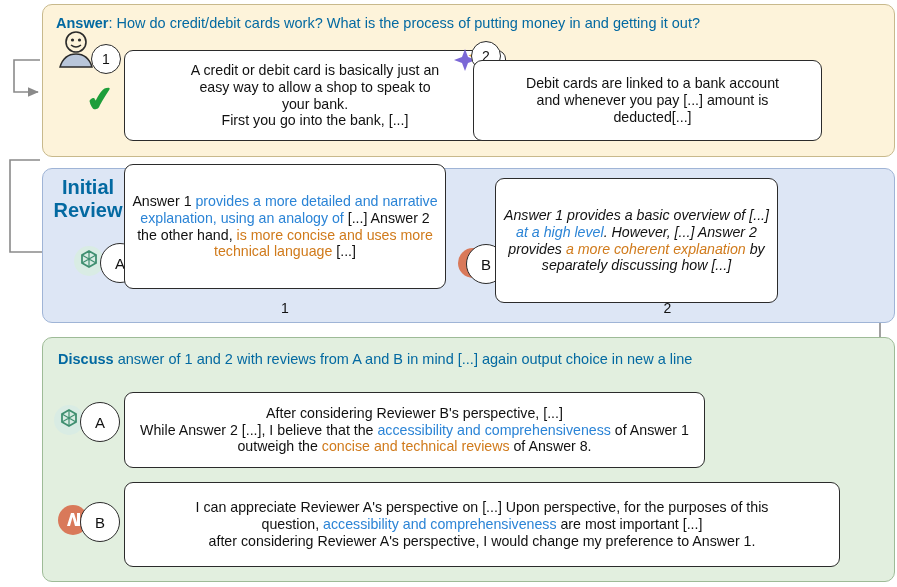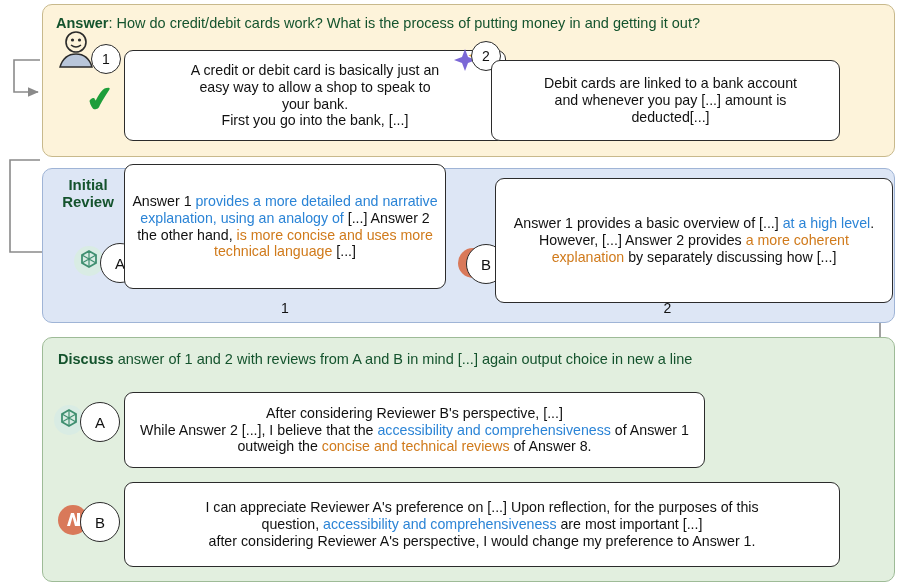--- a/index.html
+++ b/index.html
@@ -42,34 +42,34 @@
   .panel-discuss {
     left: 42px; top: 337px;
     width: 853px; height: 245px;
     background: #e2efdf;
     border: 1px solid #9ebb97;
   }
 
   .panel-title {
     position: absolute;
     font-size: 14.5px;
-    color: #14532d;
+    color: #0369a1;
     line-height: 1.25;
   }
   .panel-title b { font-weight: bold; }
 
   #answer-title { left: 56px; top: 14px; width: 820px; }
   #discuss-title { left: 58px; top: 350px; width: 820px; }
 
   #review-title {
     left: 52px; top: 176px;
     width: 72px;
     text-align: center;
     font-weight: bold;
-    font-size: 15px;
+    font-size: 20px;
     line-height: 1.15;
   }
 
   
   .tbox {
     position: absolute;
     background: #ffffff;
     border: 1.4px solid #2b2b2b;
     border-radius: 9px;
     box-sizing: border-box;
@@ -78,24 +78,24 @@
     color: #111;
     text-align: center;
     padding: 4px 7px;
     display: flex;
     align-items: center;
     justify-content: center;
   }
   .tbox .inner { width: 100%; }
 
   #answer-box-1 { left: 124px; top: 50px; width: 382px; height: 91px; }
-  #answer-box-2 { left: 491px; top: 60px; width: 349px; height: 81px; padding-left: 17px; }
+  #answer-box-2 { left: 473px; top: 60px; width: 349px; height: 81px; padding-left: 17px; }
 
   #review-box-1 { left: 124px; top: 164px; width: 322px; height: 125px; }
-  #review-box-2 { left: 495px; top: 178px; width: 398px; height: 125px; }
+  #review-box-2 { left: 495px; top: 178px; width: 283px; height: 125px; font-style: italic; }
 
   #discuss-box-a { left: 124px; top: 392px; width: 581px; height: 76px; }
   #discuss-box-b { left: 124px; top: 482px; width: 716px; height: 85px; }
 
   .blue { color: #2b84d6; }
   .orange { color: #d07a1b; }
 
   .box-number {
     position: absolute;
     font-size: 14px;
@@ -299,19 +299,19 @@
       <path d="M10,22 L14,9 L17,9 L21,22 L18,22 L15.5,13 L13,22 Z" fill="#ffffff"></path>
       <path d="M20,9 L23,9 L23,22 L20,22 Z" fill="#ffffff"></path>
     </svg>
   </div>
   <div class="avatar" id="dis-avatar-b">
     <span>B</span>
   </div>
 
   <div class="tbox" id="discuss-box-b">
     <div class="inner">
-      <div>I can appreciate Reviewer A's preference on [...] Upon reflection, for the purposes of this</div>
+      <div>I can appreciate Reviewer A's perspective on [...] Upon perspective, for the purposes of this</div>
       <div><span>question, </span><span class="blue">accessibility and comprehensiveness</span><span> are most important [...]</span></div>
       <div>after considering Reviewer A's perspective, I would change my preference to Answer 1.</div>
     </div>
   </div>
 
 </div>
 
 </body></html>

